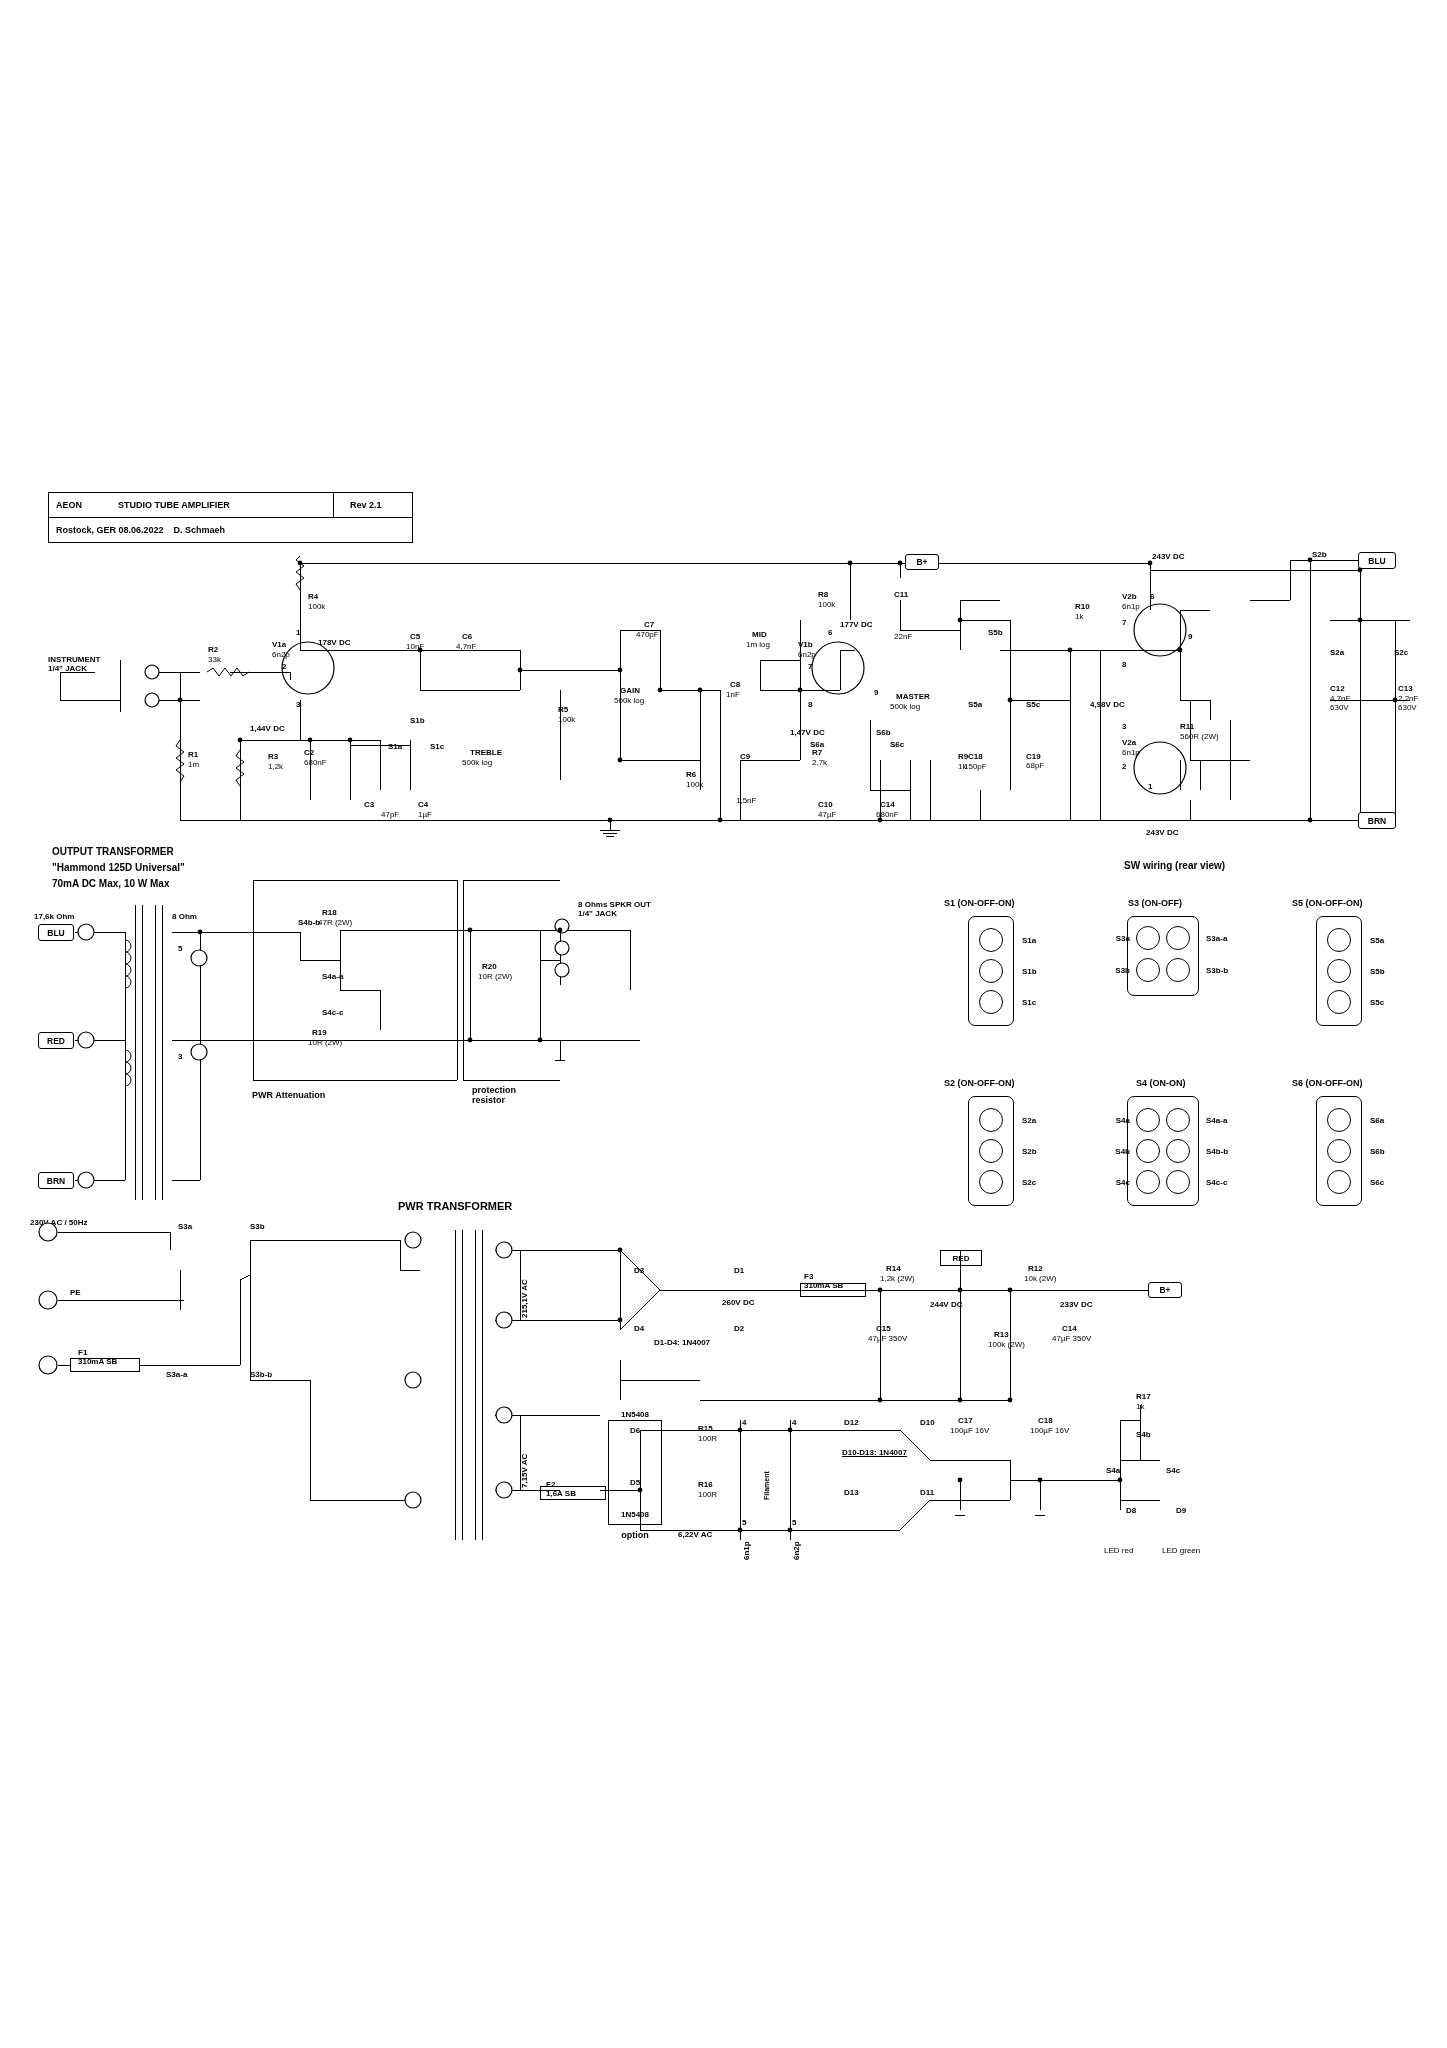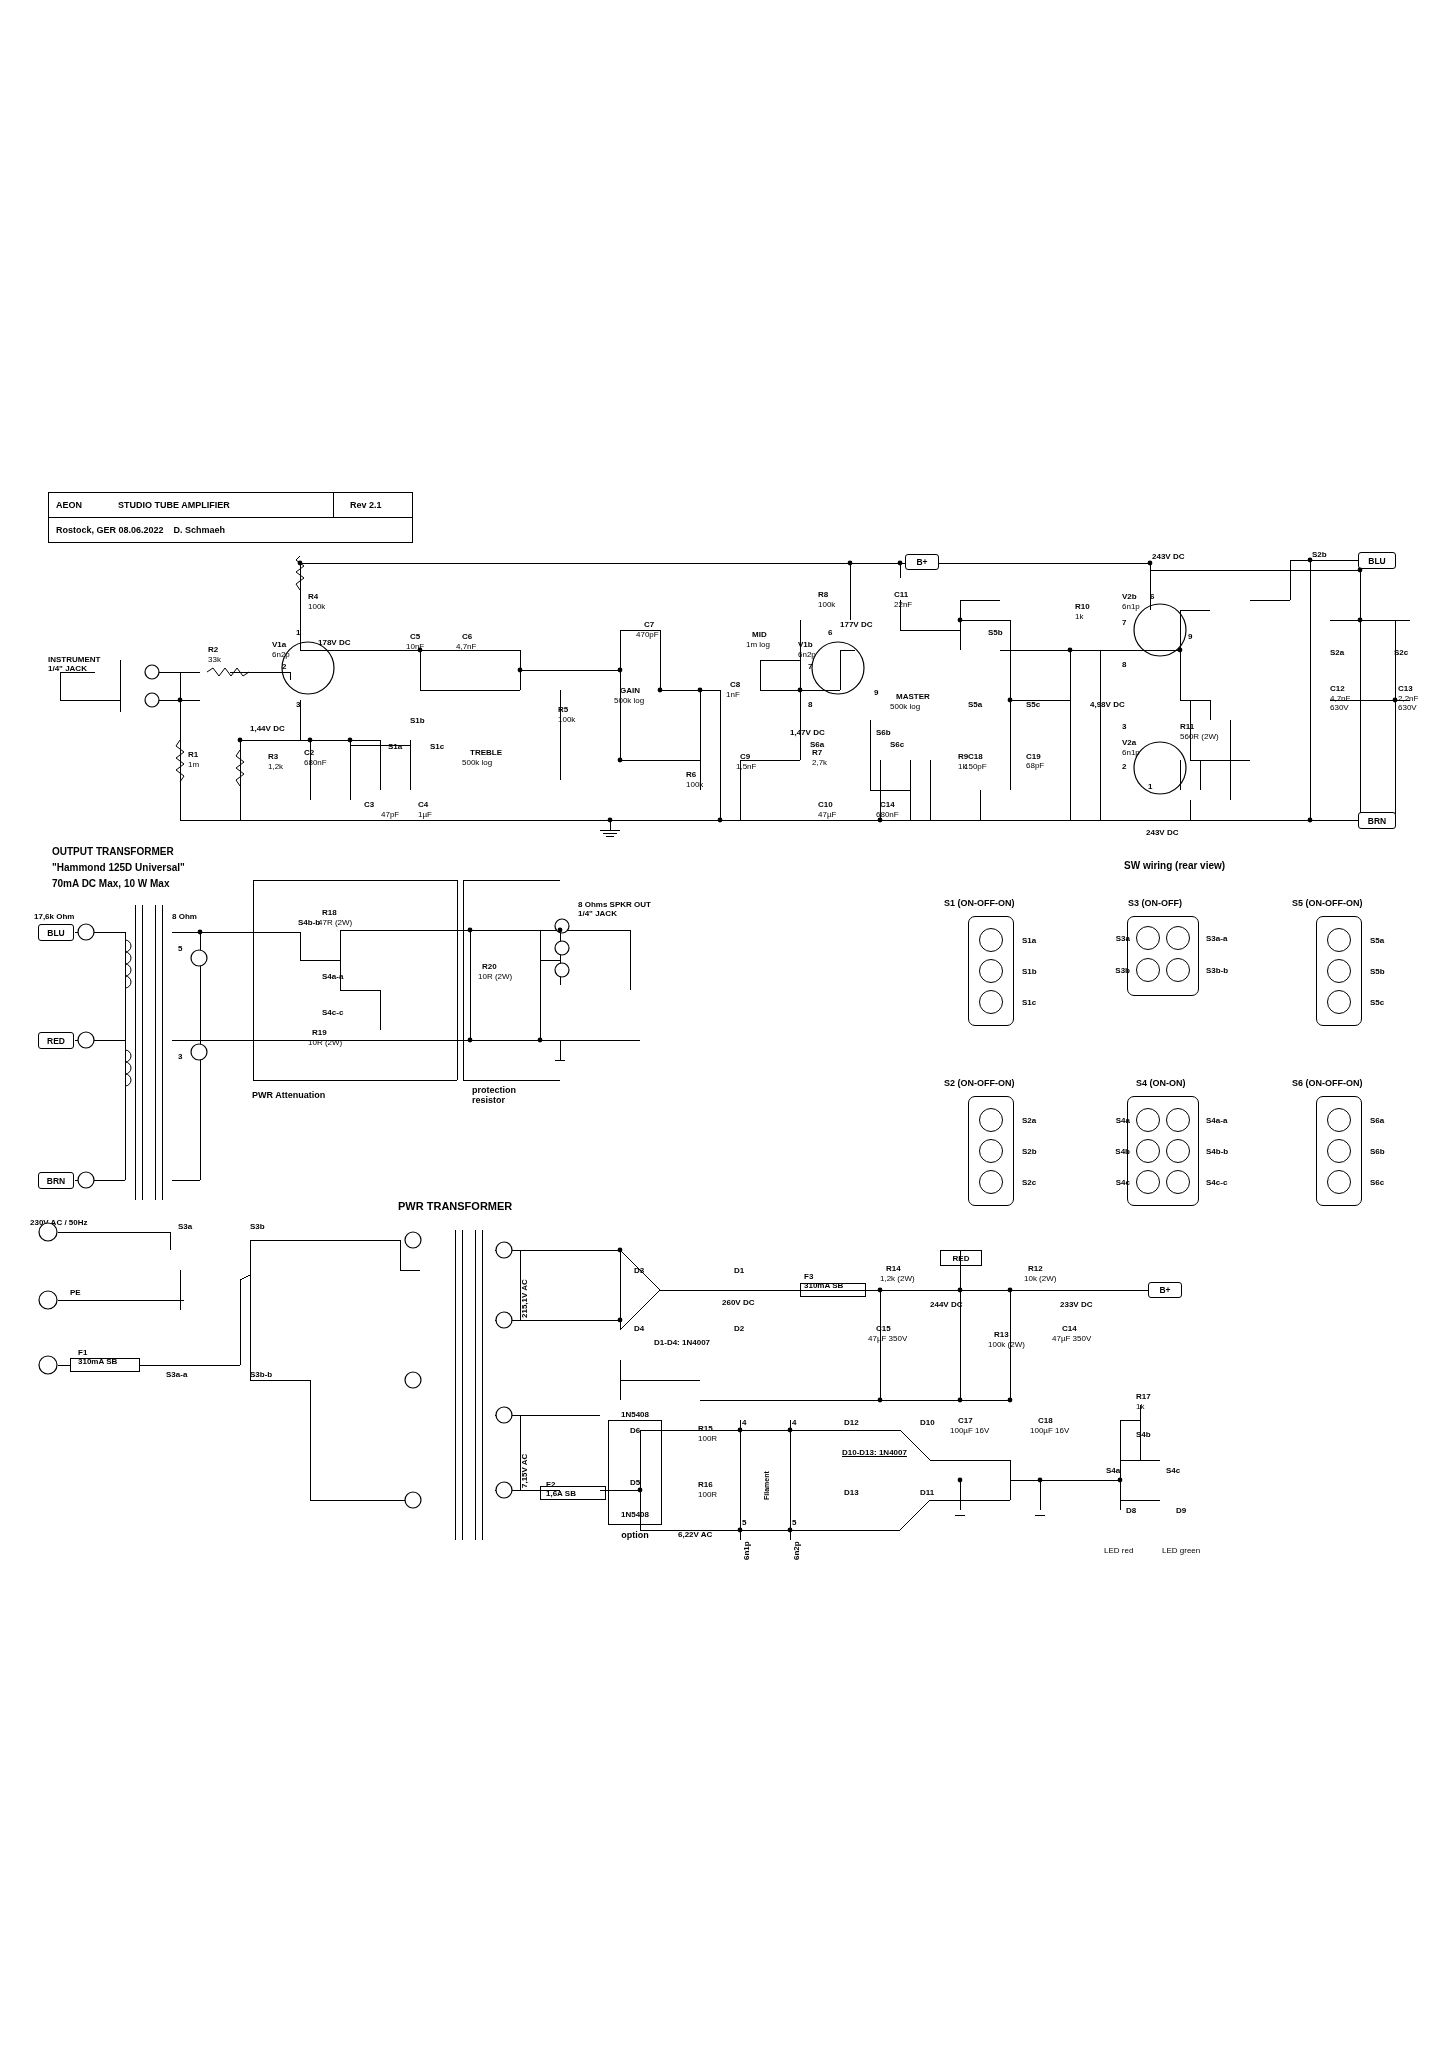--- a/index.html
+++ b/index.html
@@ -359,25 +359,25 @@
 <div class="lbl" style="left:418px;top:810px;">1µF</div>
 <div class="lbl b" style="left:410px;top:632px;">C5</div>
 <div class="lbl" style="left:406px;top:642px;">10nF</div>
 <div class="lbl b" style="left:462px;top:632px;">C6</div>
 <div class="lbl" style="left:456px;top:642px;">4,7nF</div>
 <div class="lbl b" style="left:644px;top:620px;">C7</div>
 <div class="lbl" style="left:636px;top:630px;">470pF</div>
 <div class="lbl b" style="left:730px;top:680px;">C8</div>
 <div class="lbl" style="left:726px;top:690px;">1nF</div>
 <div class="lbl b" style="left:740px;top:752px;">C9</div>
-<div class="lbl" style="left:736px;top:762px;">1,5nF</div>
+<div class="lbl" style="left:736px;top:796px;">1,5nF</div>
 <div class="lbl b" style="left:818px;top:800px;">C10</div>
 <div class="lbl" style="left:818px;top:810px;">47µF</div>
 <div class="lbl b" style="left:894px;top:590px;">C11</div>
-<div class="lbl" style="left:894px;top:600px;">22nF</div>
+<div class="lbl" style="left:894px;top:632px;">22nF</div>
 <div class="lbl b" style="left:1330px;top:684px;">C12</div>
 <div class="lbl" style="left:1330px;top:694px;">4,7nF
 630V</div>
 <div class="lbl b" style="left:1398px;top:684px;">C13</div>
 <div class="lbl" style="left:1398px;top:694px;">2,2nF
 630V</div>
 <div class="lbl b" style="left:880px;top:800px;">C14</div>
 <div class="lbl" style="left:876px;top:810px;">680nF</div>
 <div class="lbl b" style="left:968px;top:752px;">C18</div>
 <div class="lbl" style="left:964px;top:762px;">150pF</div>

